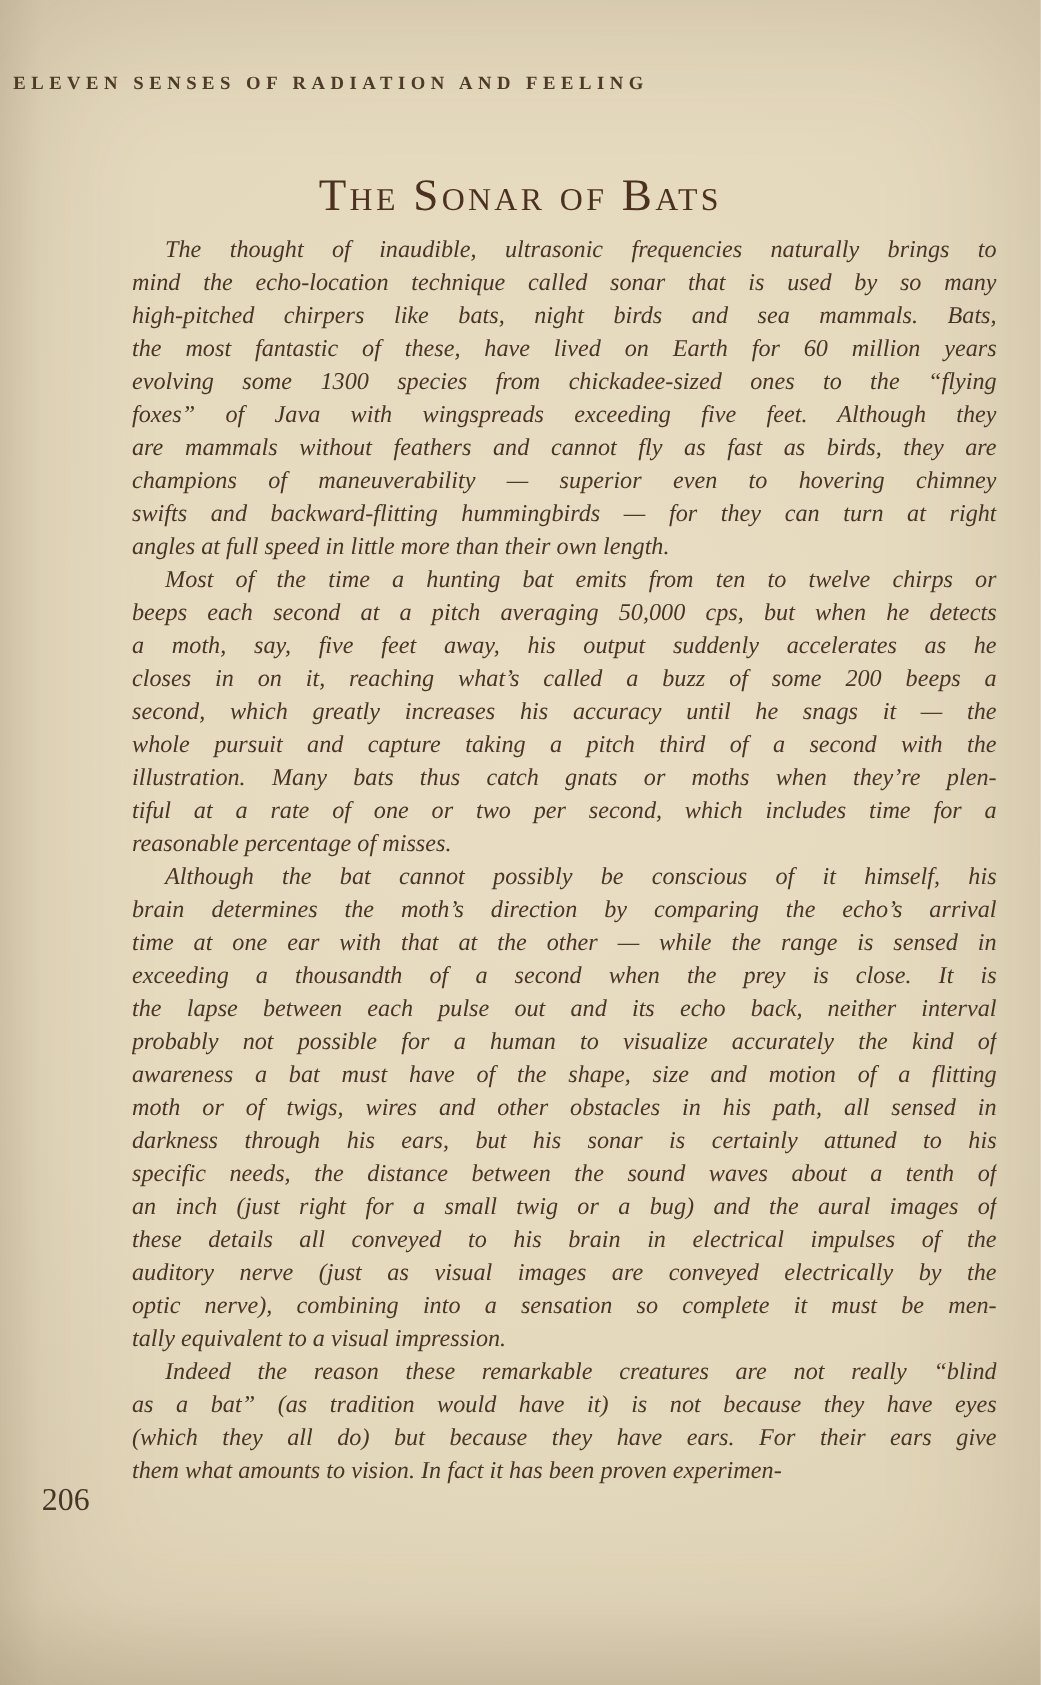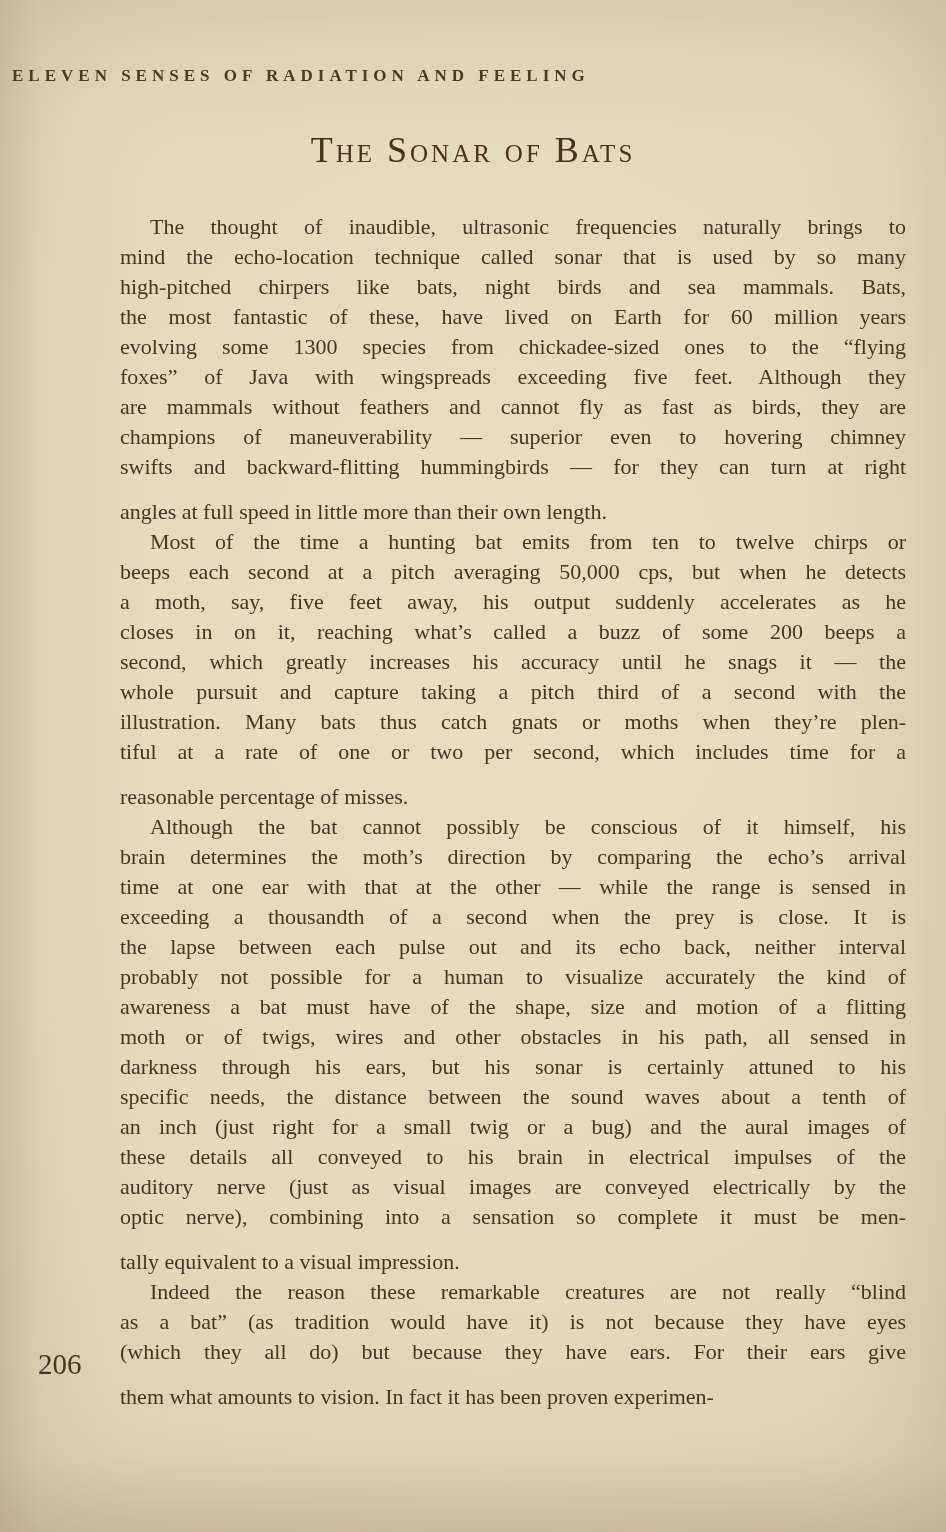--- a/index.html
+++ b/index.html
@@ -33,54 +33,54 @@
     left: 0;
     width: 100%;
     font-size: 17px;
     font-weight: 700;
     letter-spacing: 5px;
     color: #4e3a28;
     margin-left: 12px;
   }
   .chapter-title {
     position: absolute;
-    top: 129px;
+    top: 153px;
     left: 0;
     width: 100%;
     text-align: center;
     font-variant: small-caps;
-    font-size: 36px;
+    font-size: 41px;
     letter-spacing: 3px;
     color: #4c3120;
   }
   .page-body {
     position: absolute;
     top: 212px;
     left: 120px;
     width: 786px;
     font-size: 22px;
     color: #483527;
   }
   .paragraph {
     margin: 0;
+    font-style: italic;
   }
   .line {
     height: 30px;
     line-height: 30px;
     text-align: justify;
     text-align-last: justify;
     white-space: normal;
     overflow: hidden;
   }
   .line.first {
     padding-left: 30px;
   }
   .line.last {
     text-align-last: left;
-    margin-top: 15px;
   }
   .page-number {
     position: absolute;
     top: 1349px;
     left: 38px;
     font-size: 29px;
     line-height: 30px;
     color: #483527;
   }
 </style>

